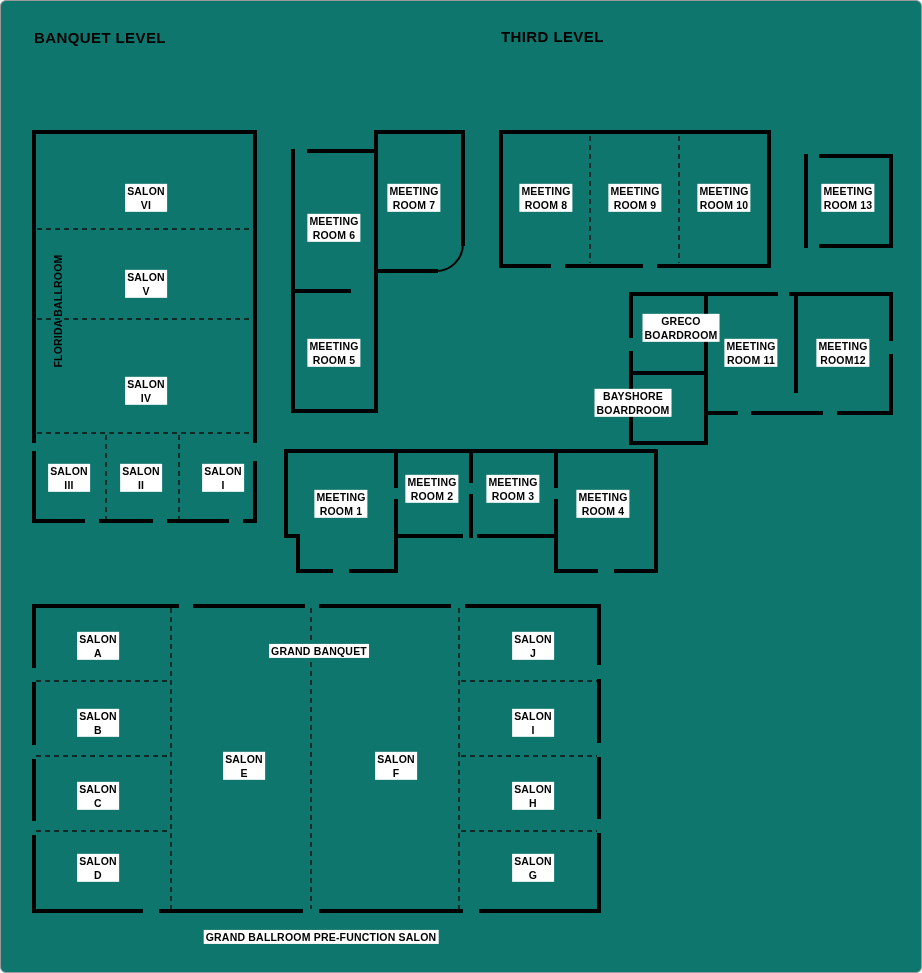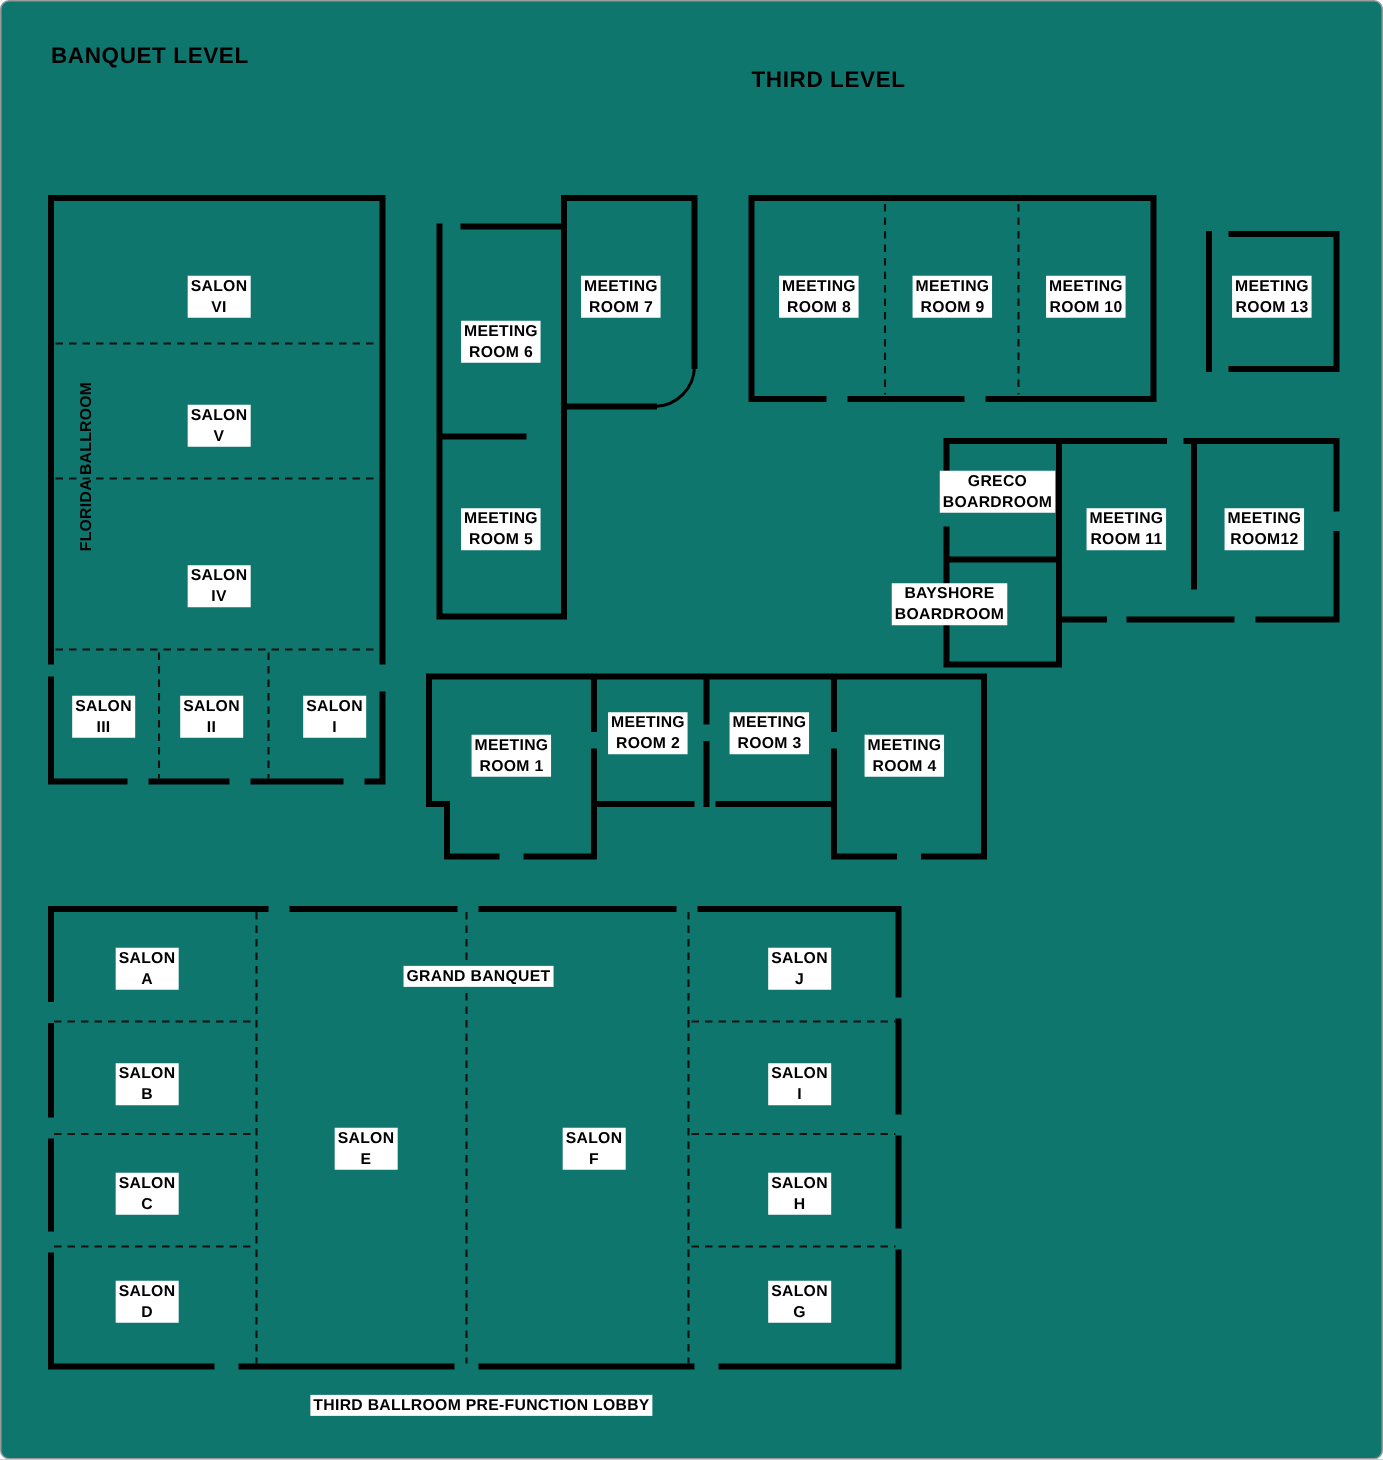--- a/index.html
+++ b/index.html
@@ -131,21 +131,21 @@
       M35,680 H168
       M35,755 H168
       M35,830 H168
       M460,680 H596
       M460,755 H596
       M460,830 H596
     "></path>
   </svg>
 
   <div class="title" style="left:33px;top:28px">BANQUET LEVEL</div>
-  <div class="title" style="left:500px;top:44px">THIRD LEVEL</div>
+  <div class="title" style="left:500px;top:27px">THIRD LEVEL</div>
 
   <div class="lbl vert" style="left:57px;top:310px">FLORIDA BALLROOM</div>
   <div class="lbl" style="left:145px;top:197px">SALON
 VI</div>
   <div class="lbl" style="left:145px;top:283px">SALON
 V</div>
   <div class="lbl" style="left:145px;top:390px">SALON
 IV</div>
   <div class="lbl" style="left:68px;top:477px">SALON
 III</div>
@@ -163,21 +163,21 @@
 
   <div class="lbl" style="left:545px;top:197px">MEETING
 ROOM 8</div>
   <div class="lbl" style="left:634px;top:197px">MEETING
 ROOM 9</div>
   <div class="lbl" style="left:723px;top:197px">MEETING
 ROOM 10</div>
   <div class="lbl" style="left:847px;top:197px">MEETING
 ROOM 13</div>
 
-  <div class="lbl" style="left:664px;top:327px">GRECO
+  <div class="lbl" style="left:680px;top:327px">GRECO
 BOARDROOM</div>
   <div class="lbl" style="left:632px;top:402px">BAYSHORE
 BOARDROOM</div>
   <div class="lbl" style="left:750px;top:352px">MEETING
 ROOM 11</div>
   <div class="lbl" style="left:842px;top:352px">MEETING
 ROOM12</div>
 
   <div class="lbl" style="left:340px;top:503px">MEETING
 ROOM 1</div>
@@ -203,15 +203,15 @@
 F</div>
   <div class="lbl" style="left:532px;top:645px">SALON
 J</div>
   <div class="lbl" style="left:532px;top:722px">SALON
 I</div>
   <div class="lbl" style="left:532px;top:795px">SALON
 H</div>
   <div class="lbl" style="left:532px;top:867px">SALON
 G</div>
 
-  <div class="lbl nowrap" style="left:320px;top:936px">THIRD BALLROOM PRE-FUNCTION LOBBY</div>
+  <div class="lbl nowrap" style="left:320px;top:936px">GRAND BALLROOM PRE-FUNCTION SALON</div>
 
 </div>
 
 </body></html>

